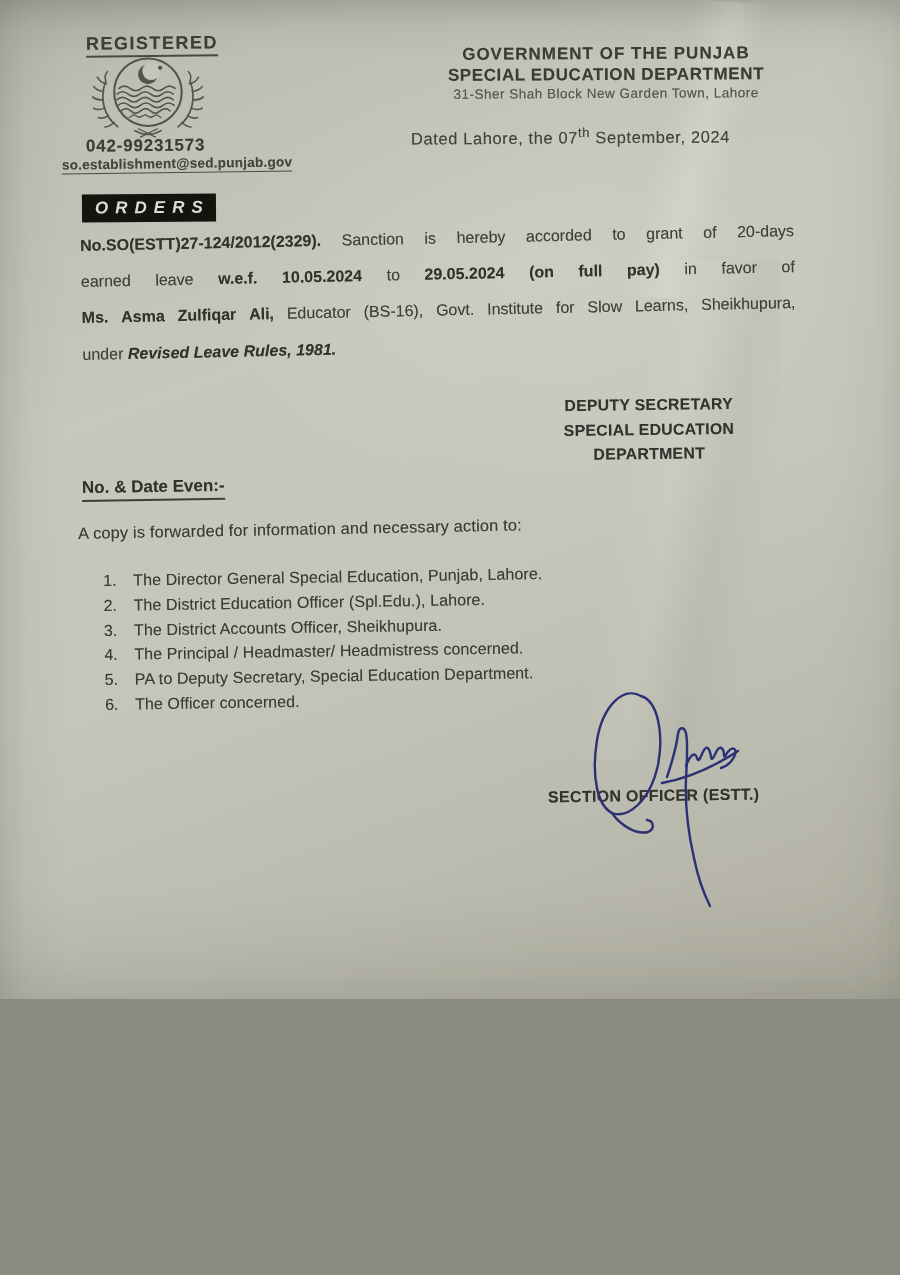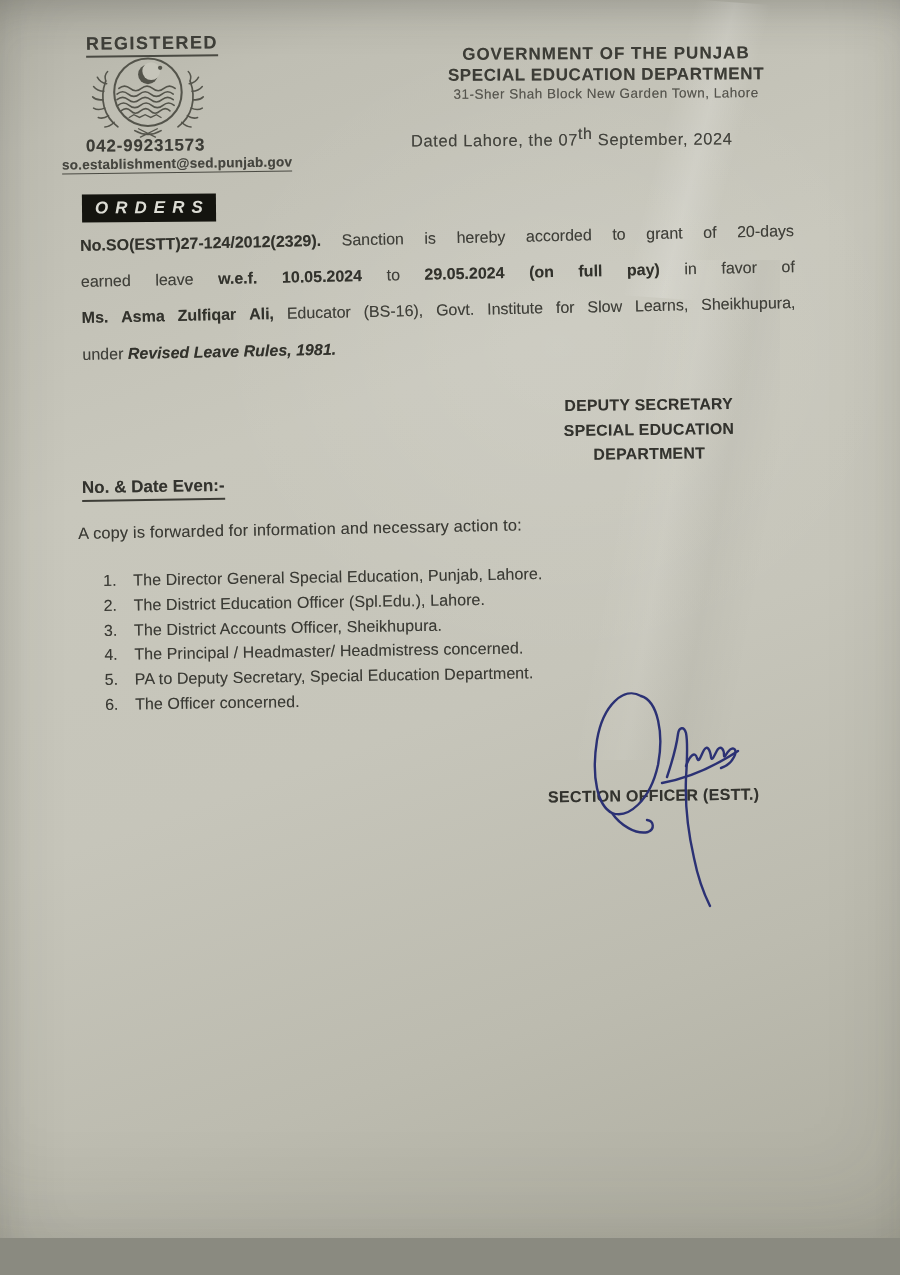--- a/index.html
+++ b/index.html
@@ -1,16 +1,16 @@
 <!DOCTYPE html>
 <html><head>
 <meta charset="utf-8">
 <style>
   html,body{margin:0;padding:0;background:#8a8a80;}
-  .stage{position:relative;width:900px;height:1238px;overflow:hidden;
+  .stage{position:relative;width:900px;height:999px;overflow:hidden;
     font-family:"Liberation Sans", sans-serif;}
   .paper{position:absolute;inset:0;
     background:
       radial-gradient(ellipse 60% 40% at 62% 28%, rgba(255,255,255,0.10), rgba(255,255,255,0) 65%),
       linear-gradient(160deg,#b2b1a6 0%,#bfbeb3 10%,#c8c7bc 34%,#c6c5ba 56%,#bcbbaf 78%,#aeada0 100%);
     box-shadow:
       inset 0 30px 50px -28px rgba(40,40,35,0.30),
       inset 45px 0 70px -45px rgba(40,40,35,0.14),
       inset -25px -60px 110px -60px rgba(40,40,35,0.18);}
   .fold-highlight{position:absolute;left:630px;top:0;width:130px;height:300px;
@@ -25,21 +25,21 @@
   .emblem{position:absolute;left:84px;top:50px;width:126px;height:90px;}
   .phone{left:86px;top:136px;font-size:17px;font-weight:700;letter-spacing:0.8px;color:#3d3d37;transform:rotate(-0.6deg);}
   .email{left:62px;top:156px;font-size:13.6px;font-weight:700;letter-spacing:0.2px;color:#45453f;
     border-bottom:1.6px solid #4a4a43;padding-bottom:1px;transform:rotate(-0.8deg);}
 
   .letterhead{left:390px;top:43px;width:432px;text-align:center;transform:rotate(-0.3deg);}
   .lh1{font-size:17px;font-weight:700;letter-spacing:1px;color:#3c3c36;line-height:21px;}
   .lh2{font-size:17px;font-weight:700;letter-spacing:0.6px;color:#3c3c36;line-height:21px;}
   .lh3{font-size:13.5px;letter-spacing:0.5px;color:#55544d;line-height:18px;}
   .dateline{left:411px;top:125px;font-size:16.5px;letter-spacing:0.6px;color:#42423c;transform:rotate(-0.4deg);}
-  .dateline sup{font-size:16px;}
+  .dateline sup{font-size:13px;}
 
   .orders{left:82px;top:194px;font-size:17px;font-weight:700;font-style:italic;
     letter-spacing:7px;padding:4px 6px 4px 13px;transform:rotate(-0.5deg);}
 
   .order-body{left:80px;top:237px;width:714px;transform:rotate(-1.2deg);transform-origin:left top;
     font-size:16px;color:#3f3f39;}
   .body-line{height:36.2px;display:flex;align-items:flex-start;white-space:nowrap;}
   .body-line.justify{justify-content:space-between;}
   .body-line.plain{justify-content:flex-start;gap:4.5px;}
   .order-body .b{font-weight:700;color:#32322c;}

